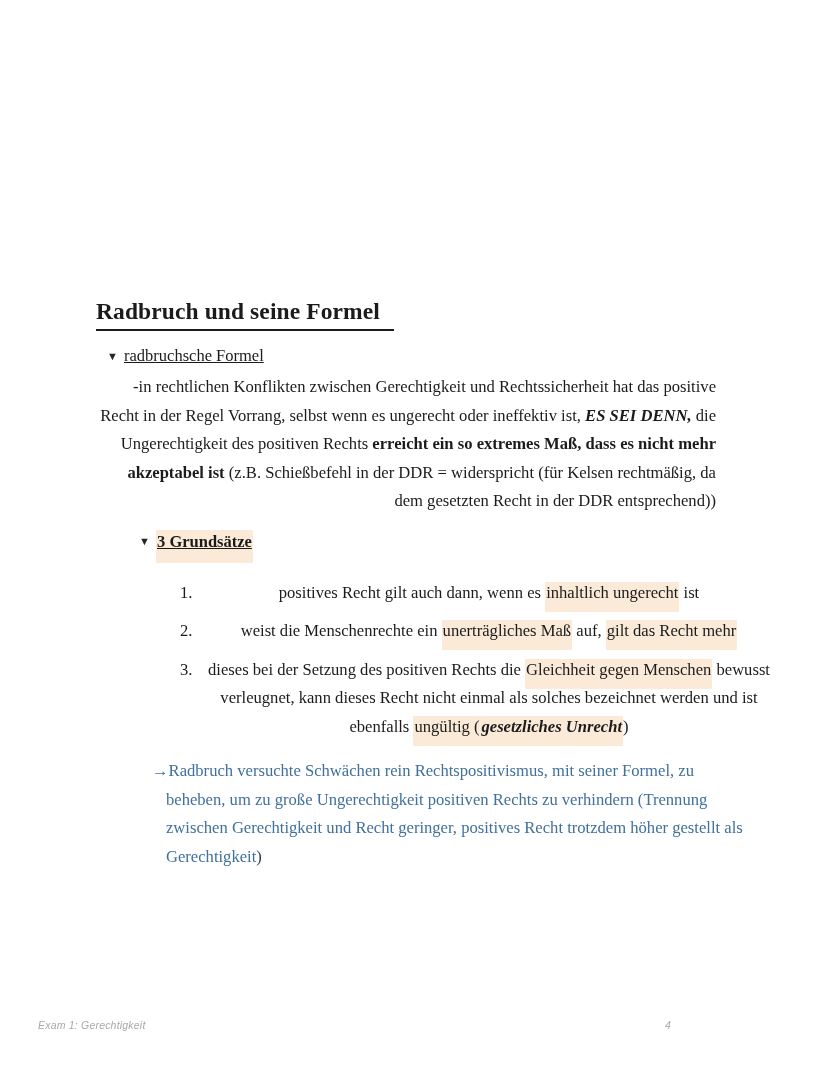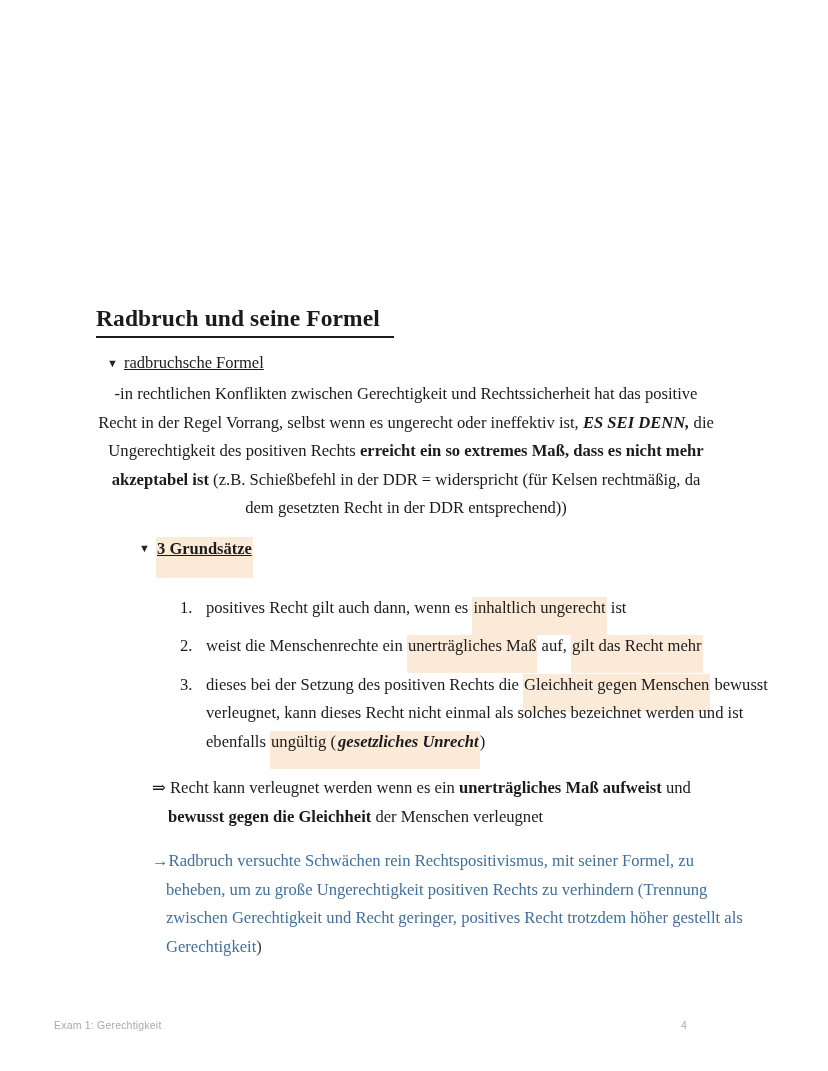--- a/index.html
+++ b/index.html
@@ -20,21 +20,21 @@
     position: absolute;
     left: 0; top: 0;
     width: 828px;
     height: 1071px;
     background: #ffffff;
   }
 
   .content {
     position: absolute;
     left: 96px;
-    top: 304px;
+    top: 297px;
     width: 650px;
   }
 
   
   .doc-title {
     font-size: 23.5px;
     font-weight: bold;
     letter-spacing: 0.1px;
     line-height: 1.25;
     margin: 0 0 14px 0;
@@ -72,41 +72,42 @@
   .toggle-label.bold {
     font-weight: bold;
     font-size: 16.5px;
   }
 
   
   p.para {
     font-size: 16.6px;
     line-height: 28.5px;
     margin: 0 0 14px 0;
-    text-align: center;
+    text-align: right;
   }
   .block-l1 { margin-left: 28px; width: 620px; }
 
   b, .b { font-weight: bold; }
   i, .i { font-style: italic; font-weight: bold; }
   .bi { font-weight: bold; font-style: italic; }
 
   
   .hl {
     background-color: #fbead8;
-    padding: 1px 1px 18px 1px;
+    padding: 1px 1px 10px 1px;
     border-radius: 1px;
   }
 
   
   ol.grundsaetze {
     margin: 16px 0 0 0;
     padding: 0 0 0 0;
     list-style: none;
     counter-reset: gs;
+    text-align: center;
   }
   ol.grundsaetze > li {
     counter-increment: gs;
     position: relative;
     font-size: 16.6px;
     line-height: 28.5px;
     margin: 0 0 10px 0;
     padding-left: 26px;
     margin-left: 84px;
     width: 566px;
@@ -143,24 +144,25 @@
     margin-top: 16px;
     text-indent: -14px;
     padding-left: 14px;
     font-family: Liberation Serif, serif;
   }
   .note-blue .tail { color: #2e3f4d; }
 
   
   .footer {
     position: absolute;
-    left: 16px;
+    left: 0;
     top: 1019px;
     width: 710px;
     height: 20px;
+    font-style: italic;
   }
   .footer-left, .footer-right {
     position: absolute;
     font-family: "Liberation Sans", "DejaVu Sans", sans-serif;
     font-size: 10.5px;
     color: #a9a9a9;
     letter-spacing: 0.2px;
   }
   .footer-left { left: 38px; top: 0; }
   .footer-right { right: 39px; top: 0; }
@@ -194,21 +196,20 @@
     
     <ol class="grundsaetze">
       <li><span>positives Recht gilt auch dann, wenn es </span><span class="hl">inhaltlich ungerecht</span><span> ist</span></li>
 
       <li><span>weist die Menschenrechte ein </span><span class="hl">unerträgliches Maß</span><span> auf, </span><span class="hl">gilt das Recht mehr</span></li>
 
       <li><span>dieses bei der Setzung des positiven Rechts die </span><span class="hl">Gleichheit gegen Menschen</span><span> bewusst verleugnet, kann dieses Recht nicht einmal als solches bezeichnet werden und ist ebenfalls </span><span class="hl">ungültig  (</span><span class="hl i">gesetzliches Unrecht</span><span>)</span></li>
     </ol>
 
     
-    <p class="concl"><span class="arrow">⇒</span><span> Recht kann verleugnet werden wenn es ein </span><span class="b">unerträgliches Maß aufweist</span><span> und </span><span class="b">bewusst gegen die Gleichheit</span><span> der Menschen verleugnet</span></p>
 
     
     <p class="note-blue"><span>→</span><span>Radbruch versuchte Schwächen rein Rechtspositivismus, mit seiner Formel, zu beheben, um zu große Ungerechtigkeit positiven Rechts zu verhindern (Trennung zwischen Gerechtigkeit und Recht geringer, positives Recht trotzdem höher gestellt als Gerechtigkeit</span><span class="tail">)</span></p>
 
   </div>
 
   <div class="footer">
     <span class="footer-left">Exam 1: Gerechtigkeit</span>
     <span class="footer-right">4</span>
   </div>

